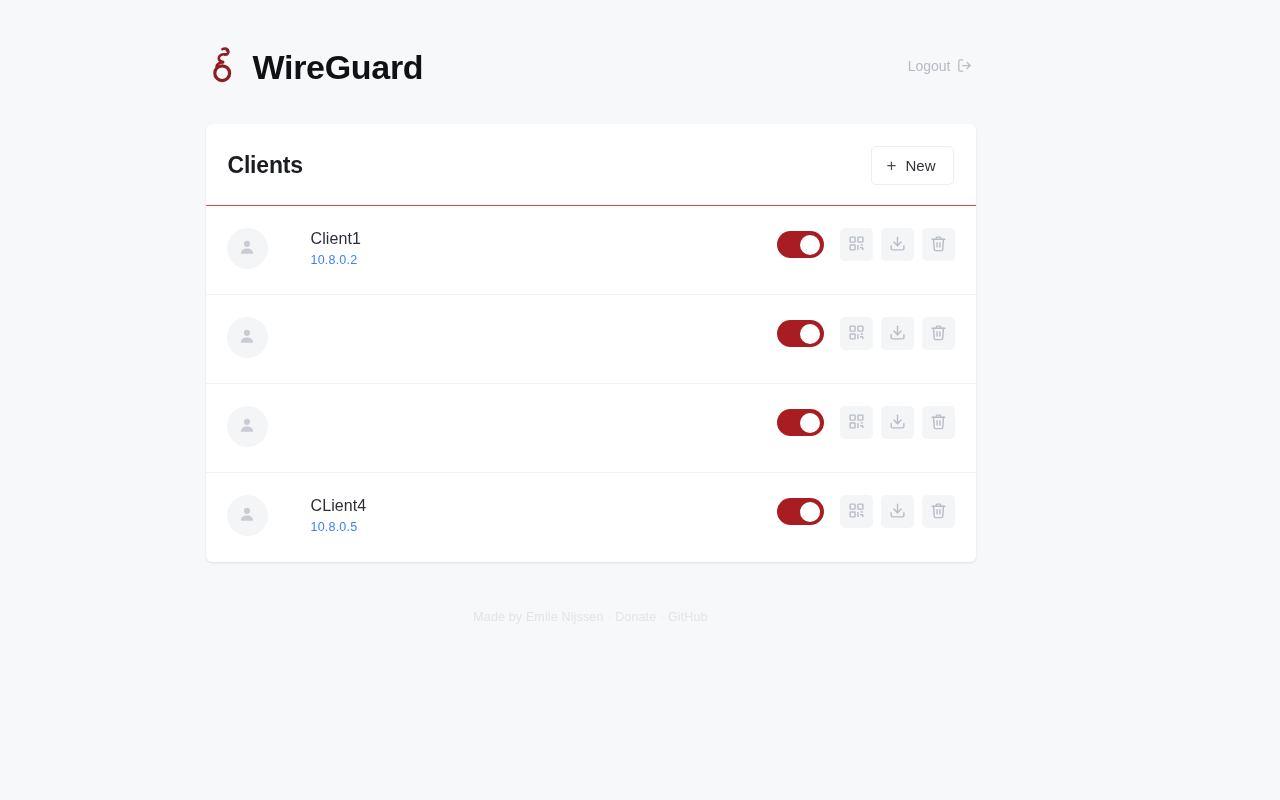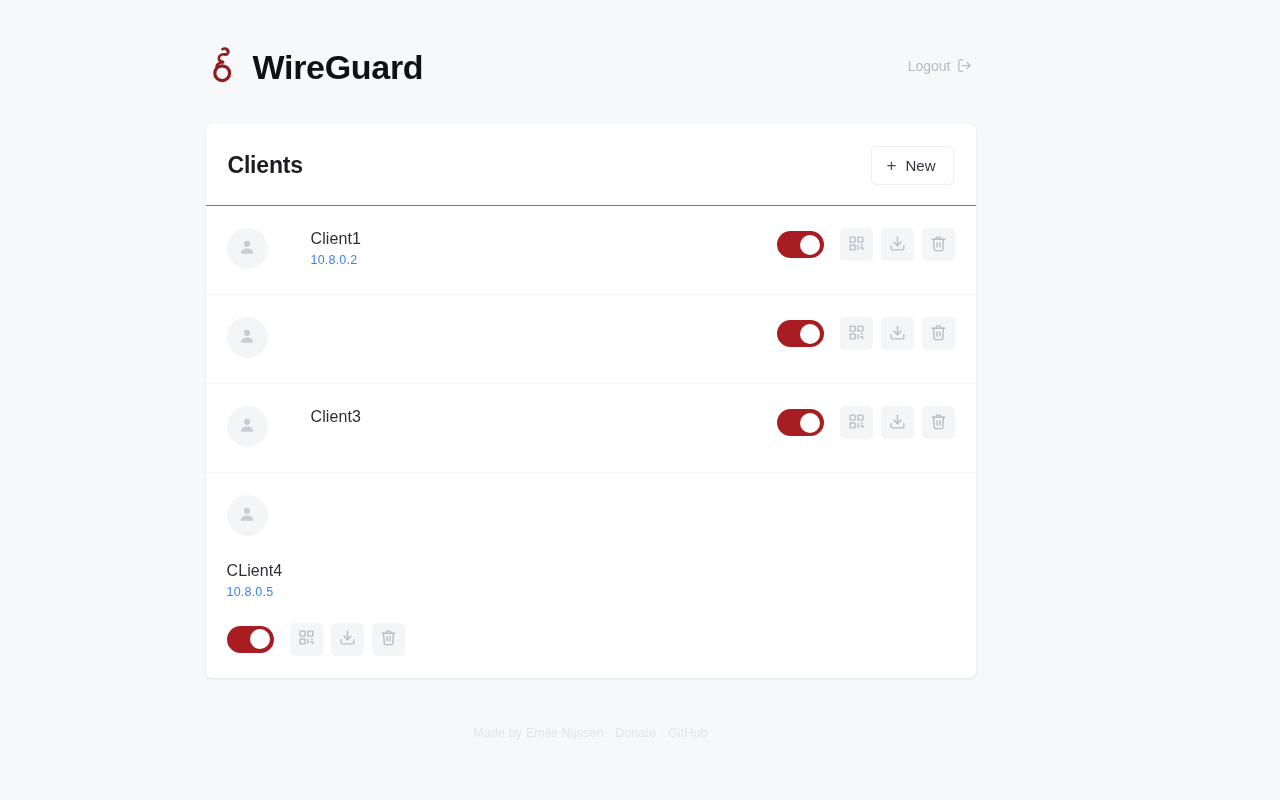--- a/index.html
+++ b/index.html
@@ -112,21 +112,21 @@
 
   
   .client-row {
     display: flex;
     align-items: flex-start;
     padding: 22px 21px;
     border-bottom: 1px solid #f2f3f5;
     min-height: 89px;
     gap: 24px;
   }
-  .client-row:last-child { border-bottom: none; flex-direction: column; }
+  .client-row:last-child { border-bottom: none; }
 
   .avatar {
     width: 41px;
     height: 41px;
     border-radius: 50%;
     background: #f4f5f7;
     flex: 0 0 auto;
     display: flex;
     align-items: center;
     justify-content: center;
@@ -353,21 +353,20 @@
       <div class="client-row">
         <div class="avatar">
           <span>
             <svg width="20" height="20" viewBox="0 0 24 24" fill="#c9ccd3">
               <circle cx="12" cy="8.2" r="3.7"></circle>
               <path d="M4.6 20c0-4.1 3.3-6.3 7.4-6.3s7.4 2.2 7.4 6.3z"></path>
             </svg>
           </span>
         </div>
         <div class="client-info">
-          <div class="client-name">Client3</div>
         </div>
         <div class="client-actions">
           <div class="toggle">
             <div class="toggle-knob"></div>
           </div>
           <button class="icon-button">
             <span>
               <svg width="17" height="17" viewBox="0 0 24 24" fill="none" stroke="#b9bdc5" stroke-width="2">
                 <rect x="3" y="3" width="7" height="7" rx="1"></rect>
                 <rect x="14" y="3" width="7" height="7" rx="1"></rect>

